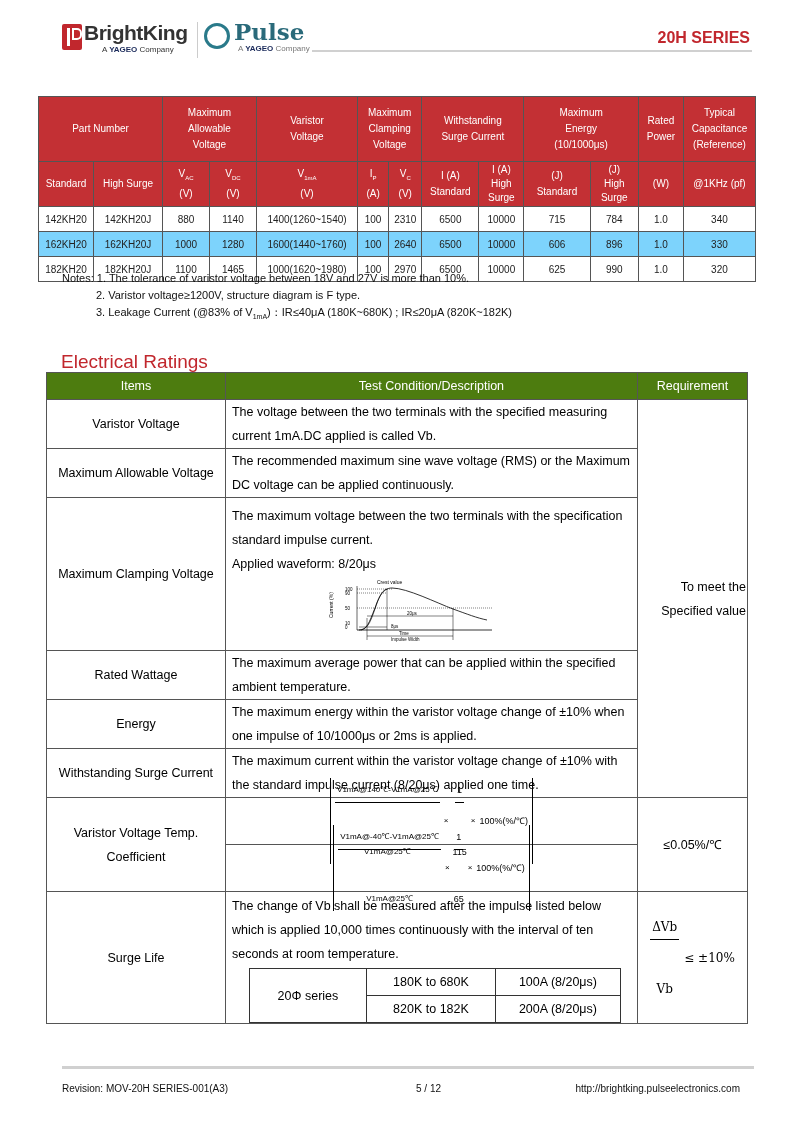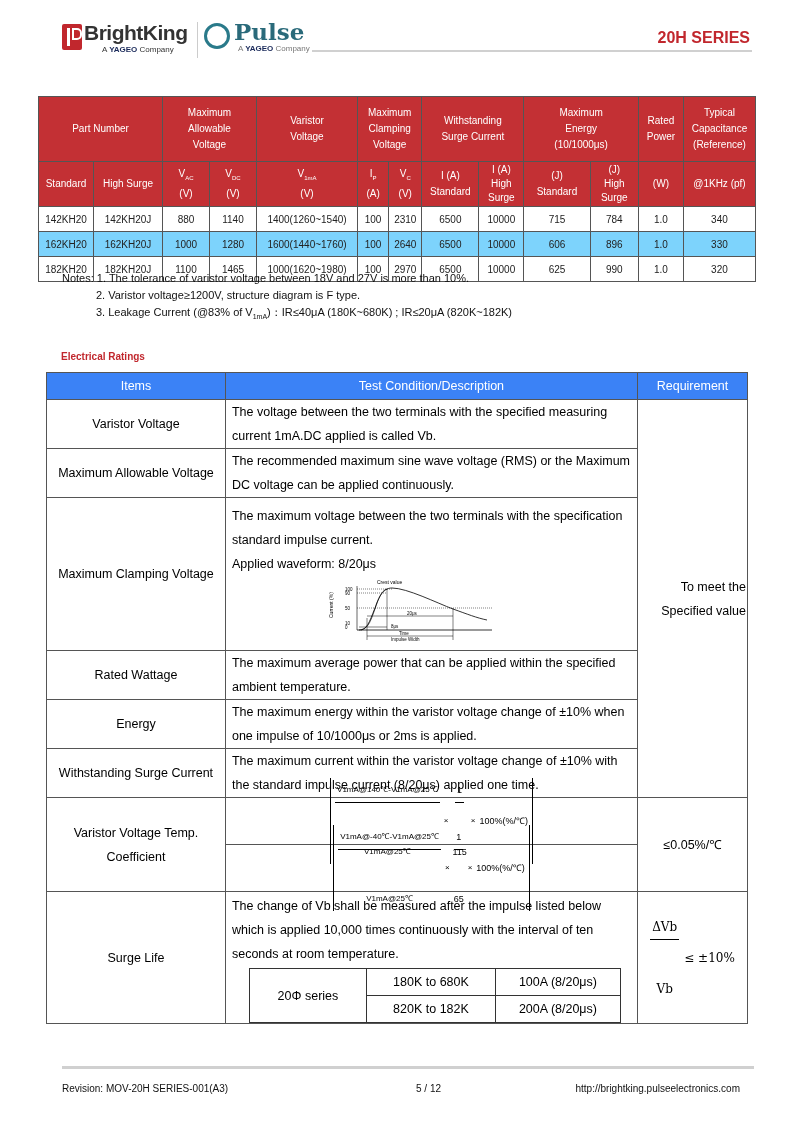--- a/index.html
+++ b/index.html
@@ -31,25 +31,25 @@
   .spec .hd1 td { height:48px; }
   .spec .hd2 td { height:44px; }
   .spec .row td { height:24px; color:#222; }
   .spec .row.alt td { background:#7dd3fc; }
   .spec sub { font-size:6px; }
 
   .notes { left:62px; top:270px; font-size:11px; line-height:17px; color:#111; }
   .notes .n { padding-left:34px; }
   .notes sub { font-size:7px; }
 
-  .section-title { left:61px; top:351px; font-size:10px; font-weight:bold; color:#c1272d; }
+  .section-title { left:61px; top:351px; font-size:19px; font-weight:normal; color:#c1272d; }
 
   .er { left:46px; top:372px; width:702px; font-size:12.5px; }
   .er td { border:1px solid #555; vertical-align:middle; }
-  .er .hd td { background:#3b82f6; color:#fff; text-align:center; height:24px; }
+  .er .hd td { background:#4d7c0f; color:#fff; text-align:center; height:24px; }
   .er td.item { text-align:center; line-height:24px; width:150px; }
   .er td.desc { padding:0 6px; line-height:24px; width:412px; }
   .er td.req { text-align:right; padding-left:8px; line-height:24px; }
   .er td.req.c { text-align:center; padding:0; }
 
   .wave { width:170px; height:68px; margin:2px 0 0 95px; display:block; }
   .formula { display:flex; align-items:center; justify-content:center; font-size:8px; height:46px; }
   .fbar { border-left:1px solid #000; border-right:1px solid #000; padding:0 4px; display:flex; align-items:center; gap:4px; }
   .frac { display:inline-flex; flex-direction:column; align-items:center;gap:37px; }
   .frac .num { border-bottom:1px solid #000; padding:0 2px; }

